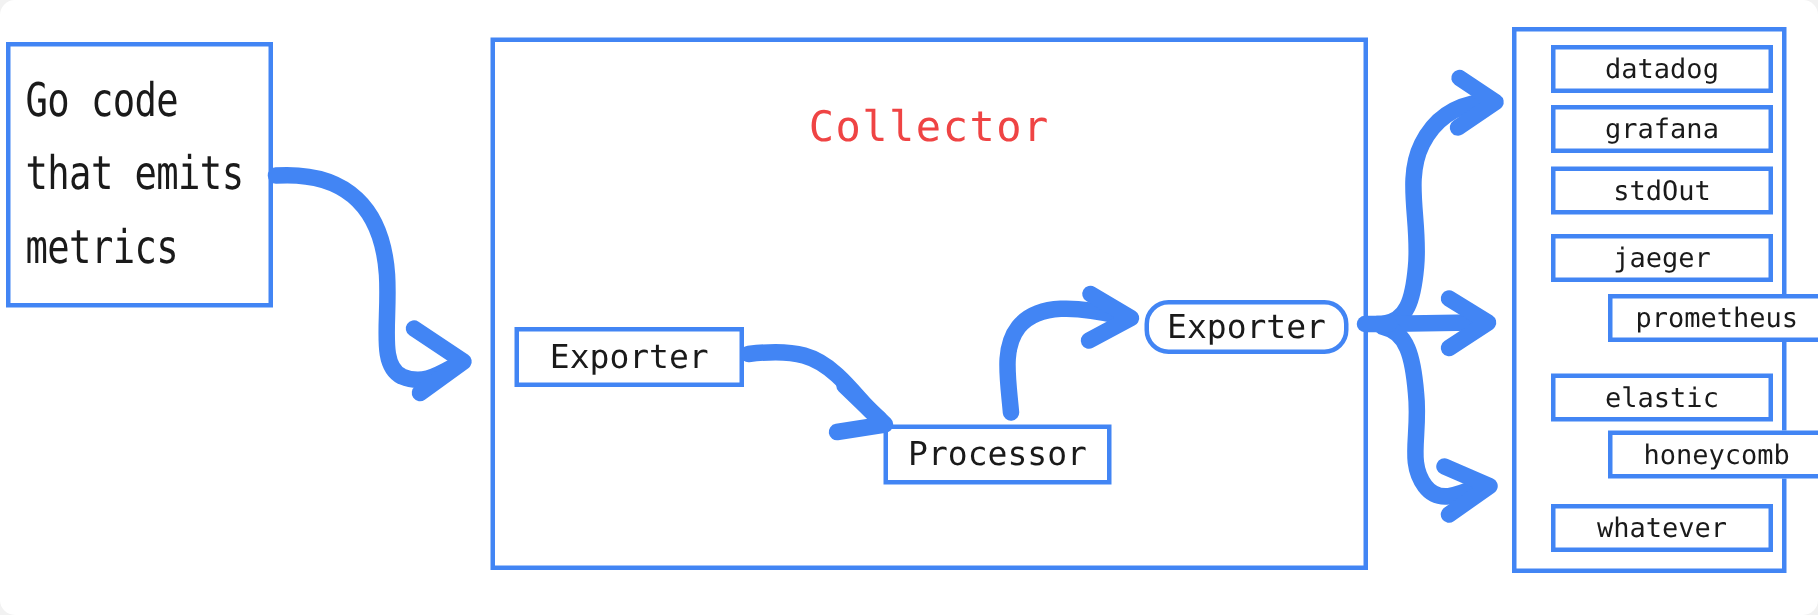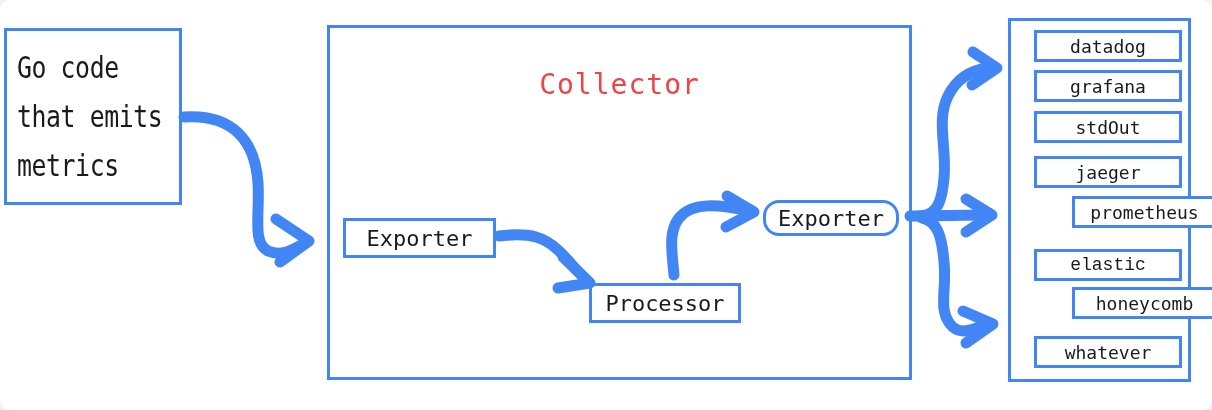--- a/index.html
+++ b/index.html
@@ -157,21 +157,21 @@
       </div>
       <div class="box dest-item" style="top: 111px;">
         <span>stdOut</span>
       </div>
       <div class="box dest-item" style="top: 156px;">
         <span>jaeger</span>
       </div>
       <div class="box dest-item wide" style="top: 196px;">
         <span>prometheus</span>
       </div>
-      <div class="box dest-item" style="top: 249px; font-family: Liberation Mono, monospace;">
+      <div class="box dest-item" style="top: 249px;">
         <span>elastic</span>
       </div>
       <div class="box dest-item wide" style="top: 287px;">
         <span>honeycomb</span>
       </div>
       <div class="box dest-item" style="top: 336px;">
         <span>whatever</span>
       </div>
     </div>
 

